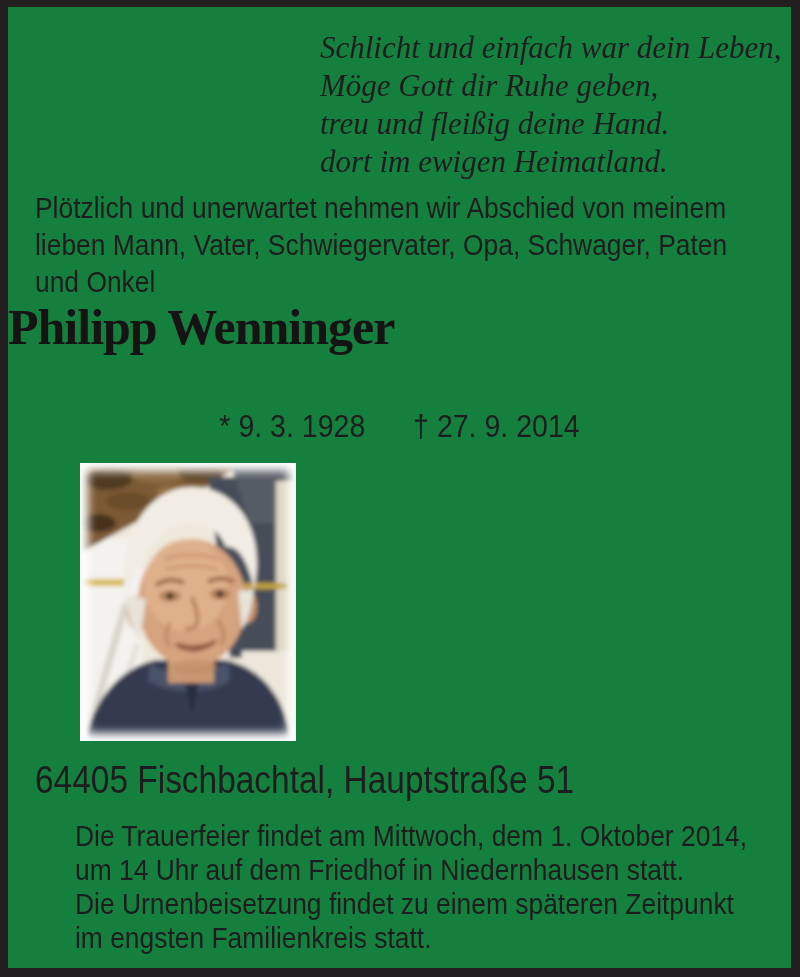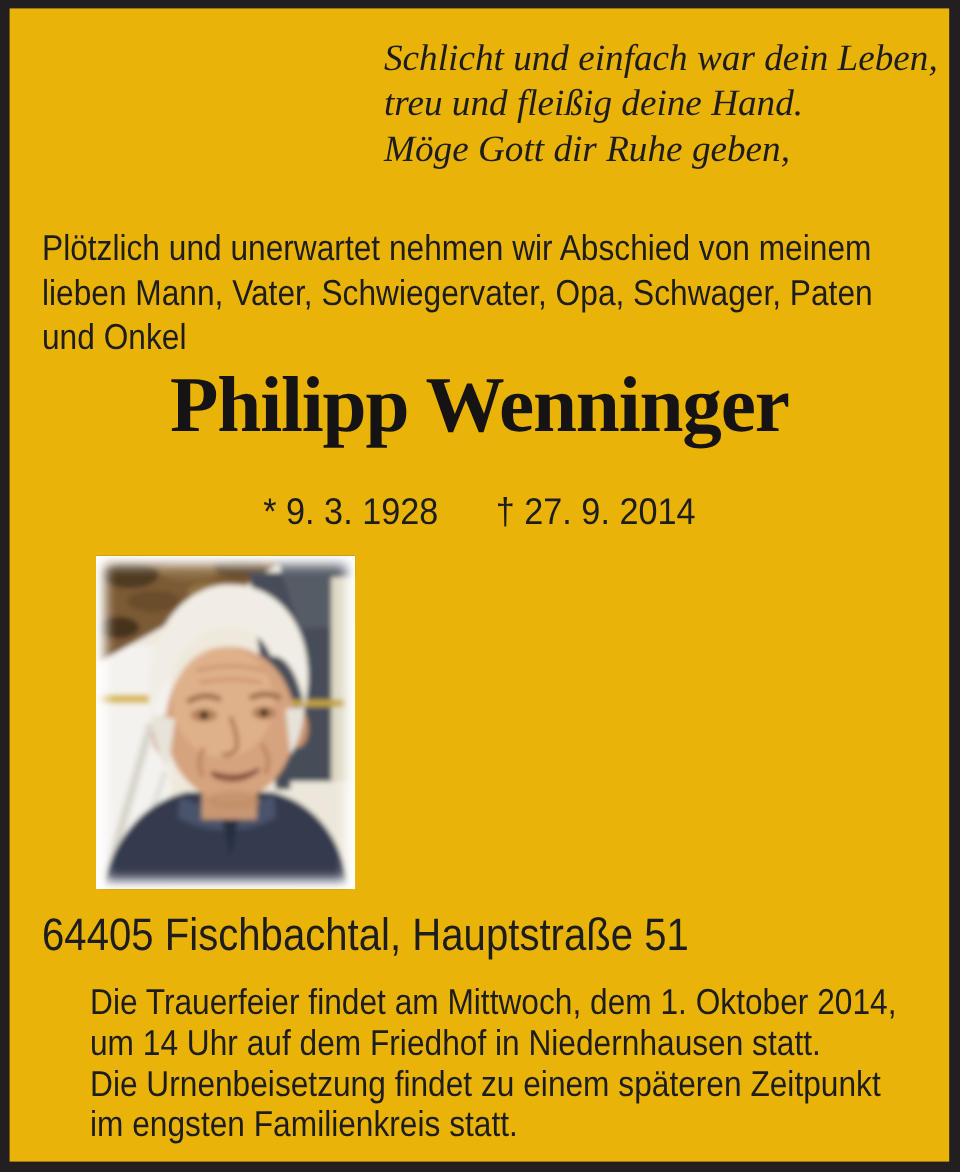--- a/index.html
+++ b/index.html
@@ -11,21 +11,21 @@
   .page {
     position: relative;
     width: 800px;
     height: 977px;
     background: #231f20;
     overflow: hidden;
   }
   .inner {
     position: absolute;
     top: 7px; left: 8px; right: 9px; bottom: 9px;
-    background: #eab308;
+    background: #15803d;
   }
   .abs { position: absolute; }
 
   
   .poem {
     left: 312px; top: 22px;
     font-family: "Liberation Serif", serif;
     font-style: italic;
     font-size: 31px;
     line-height: 38px;
@@ -43,24 +43,23 @@
 
   .intro {
     left: 27px; top: 182px;
     font-size: 30px;
     line-height: 37px;
     color: #1d1d1f;
   }
 
   .name {
     left: 0; right: 0; top: 288px;
-    text-align: center;
     font-family: "Liberation Serif", serif;
     font-weight: bold;
-    font-size: 66px;
+    font-size: 50px;
     line-height: 1.3;
     color: #161314;
     letter-spacing: -1px;
   }
 
   .dates {
     left: 0; right: 0; top: 402px;
     display: flex;
     justify-content: center;
     transform: scaleX(0.92);
@@ -115,22 +114,23 @@
   }
 </style>
 </head>
 <body>
 
 <div class="page">
   <div class="inner">
 
     <div class="abs poem">
       <div class="line">Schlicht und einfach war dein Leben,</div>
+      <div class="line">Möge Gott dir Ruhe geben,</div>
       <div class="line">treu und fleißig deine Hand.</div>
-      <div class="line">Möge Gott dir Ruhe geben,</div>
+      <div class="line">dort im ewigen Heimatland.</div>
     </div>
 
     <div class="abs intro">
       <span class="cond">Plötzlich und unerwartet nehmen wir Abschied von meinem</span>
       <span class="cond">lieben Mann, Vater, Schwiegervater, Opa, Schwager, Paten</span>
       <span class="cond">und Onkel</span>
     </div>
 
     <div class="abs name">Philipp Wenninger</div>
 

